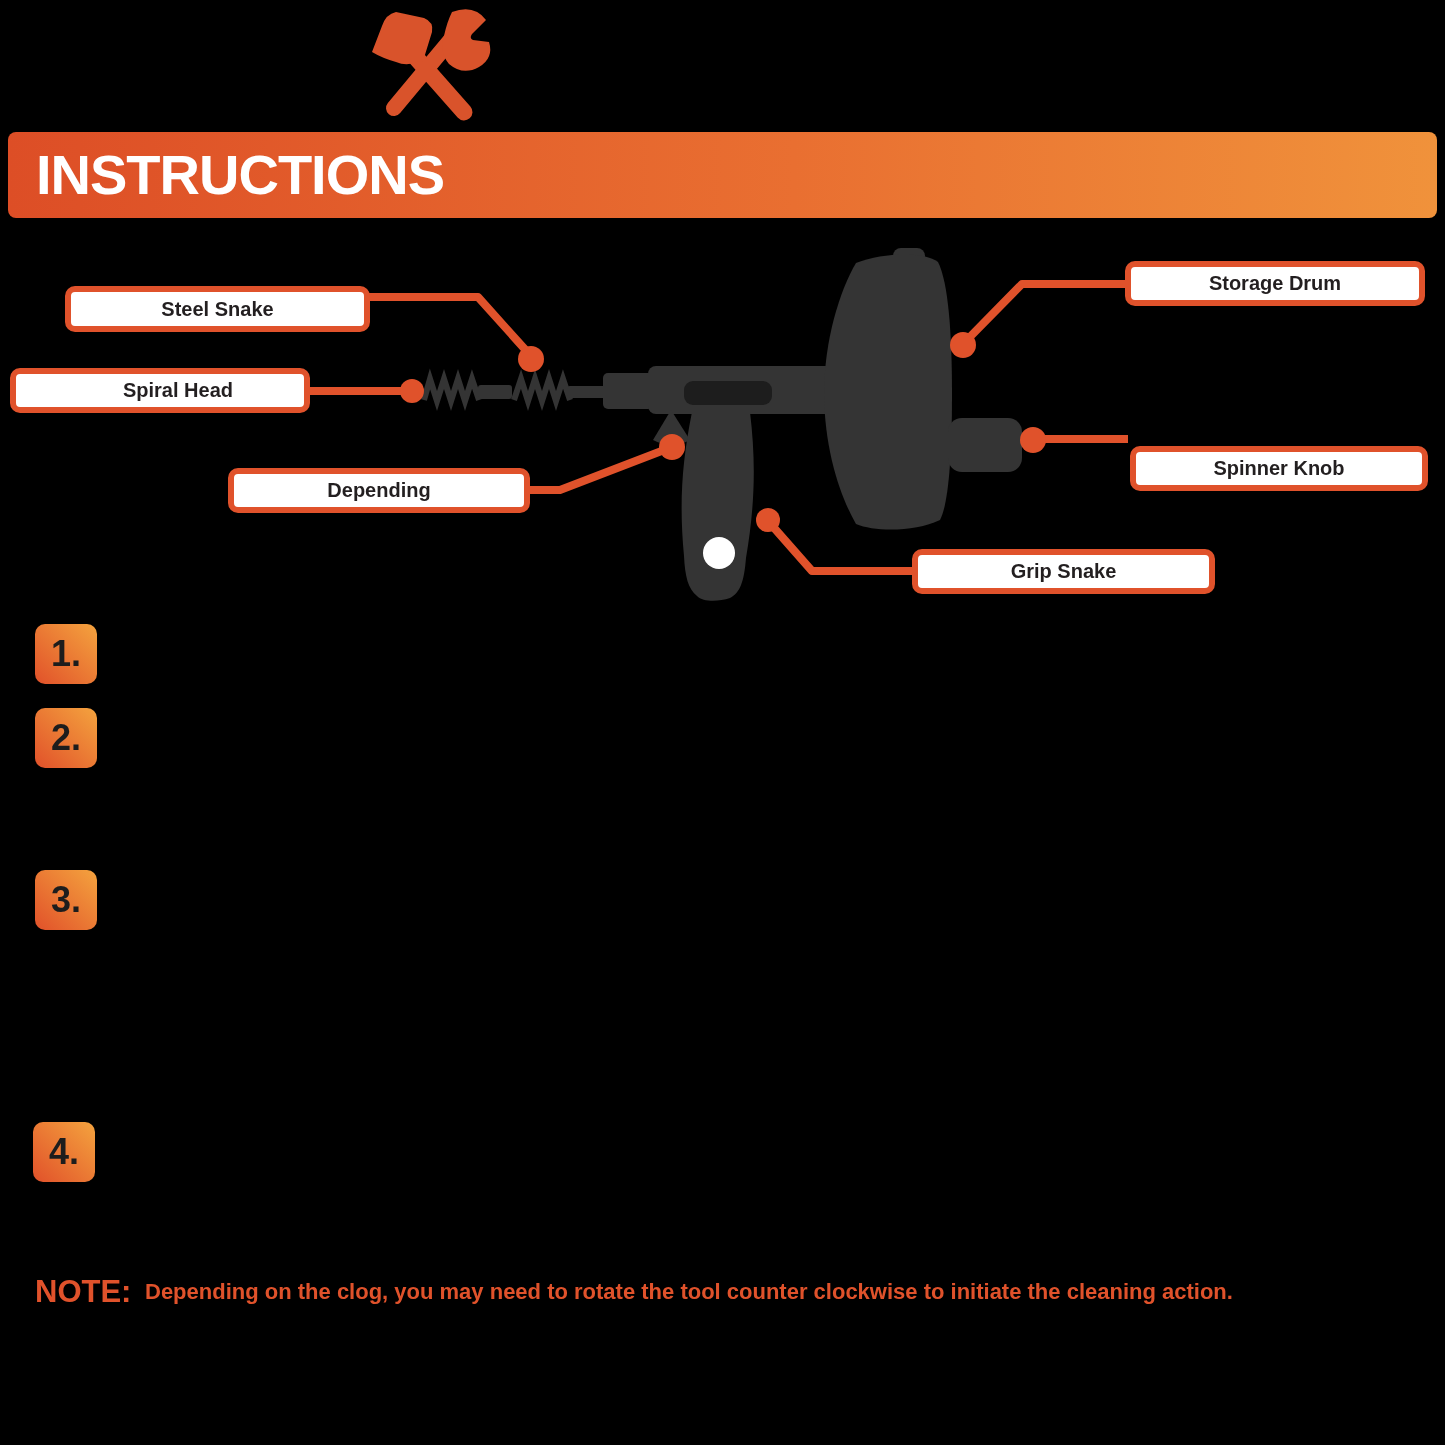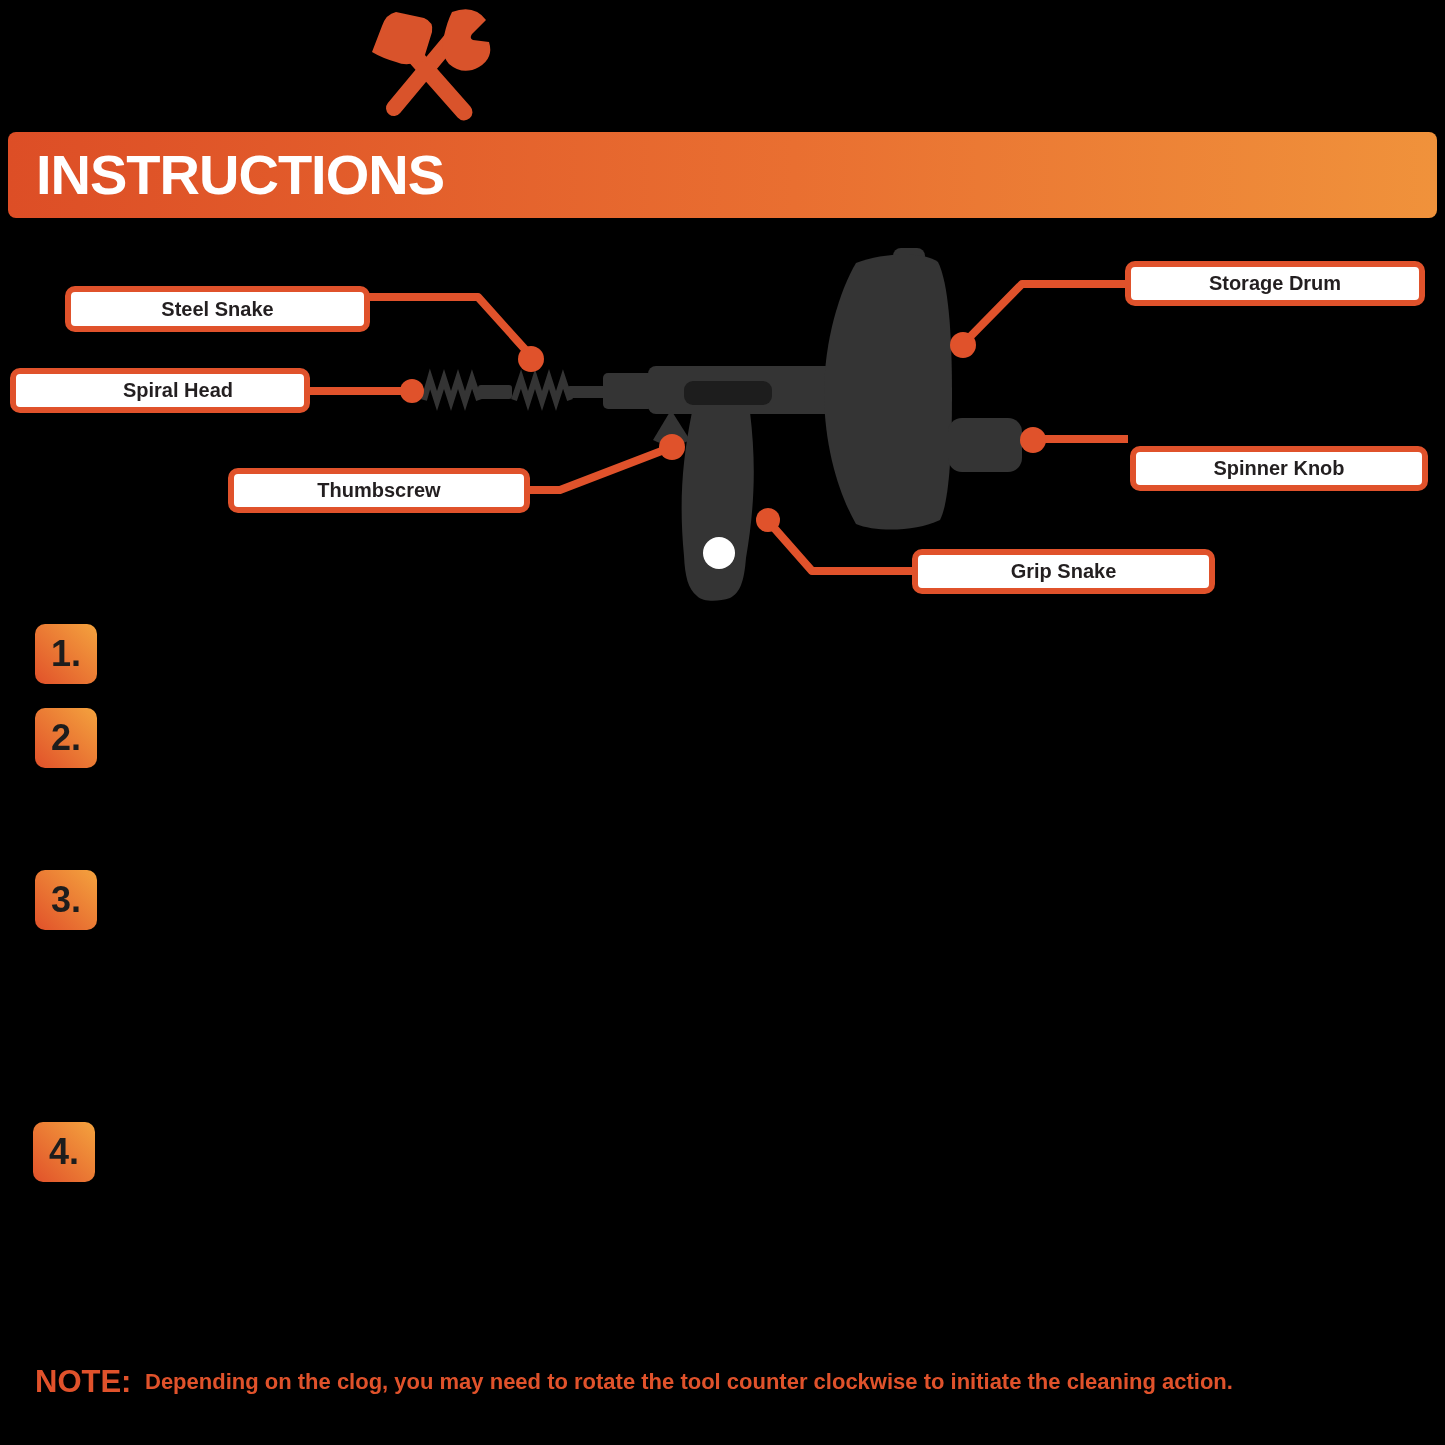--- a/index.html
+++ b/index.html
@@ -55,21 +55,21 @@
     display:flex;align-items:center;justify-content:center;
     font-size:36px;font-weight:bold;color:#1D1D1D;
   }
   #step-1{left:35px;top:624px;}
   #step-2{left:35px;top:708px;}
   #step-3{left:35px;top:870px;}
   #step-4{left:33px;top:1122px;}
 
   
   #note{
-    position:absolute;left:35px;top:1360px;width:1340px;
+    position:absolute;left:35px;top:1270px;width:1340px;
     display:flex;align-items:center;
     color:#E0522B;font-weight:bold;
   }
   #note .note-label{font-size:31px;line-height:44px;width:110px;flex:0 0 110px;}
   #note .note-text{font-size:22px;line-height:44px;width:1230px;}
 </style>
 </head>
 <body>
 
 <div id="canvas">
@@ -135,21 +135,21 @@
     </g>
   </svg>
 
   <div class="callout" id="callout-steel-snake">
     <span>Steel Snake</span>
   </div>
   <div class="callout" id="callout-spiral-head">
     <span>Spiral Head</span>
   </div>
   <div class="callout" id="callout-thumbscrew">
-    <span>Thumbscrew</span>
+    <span>Depending</span>
   </div>
   <div class="callout" id="callout-storage-drum">
     <span>Storage Drum</span>
   </div>
   <div class="callout" id="callout-spinner-knob">
     <span>Spinner Knob</span>
   </div>
   <div class="callout" id="callout-grip-handle">
     <span>Grip Snake</span>
   </div>

